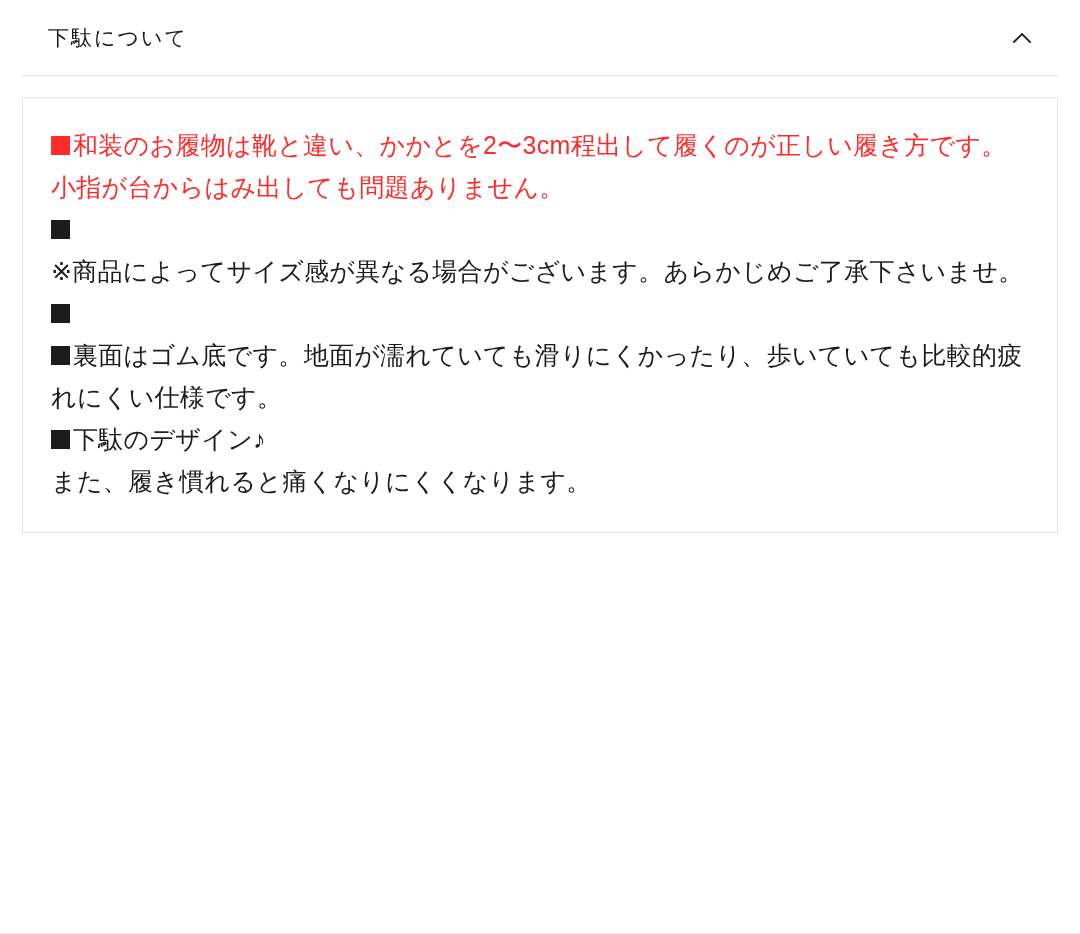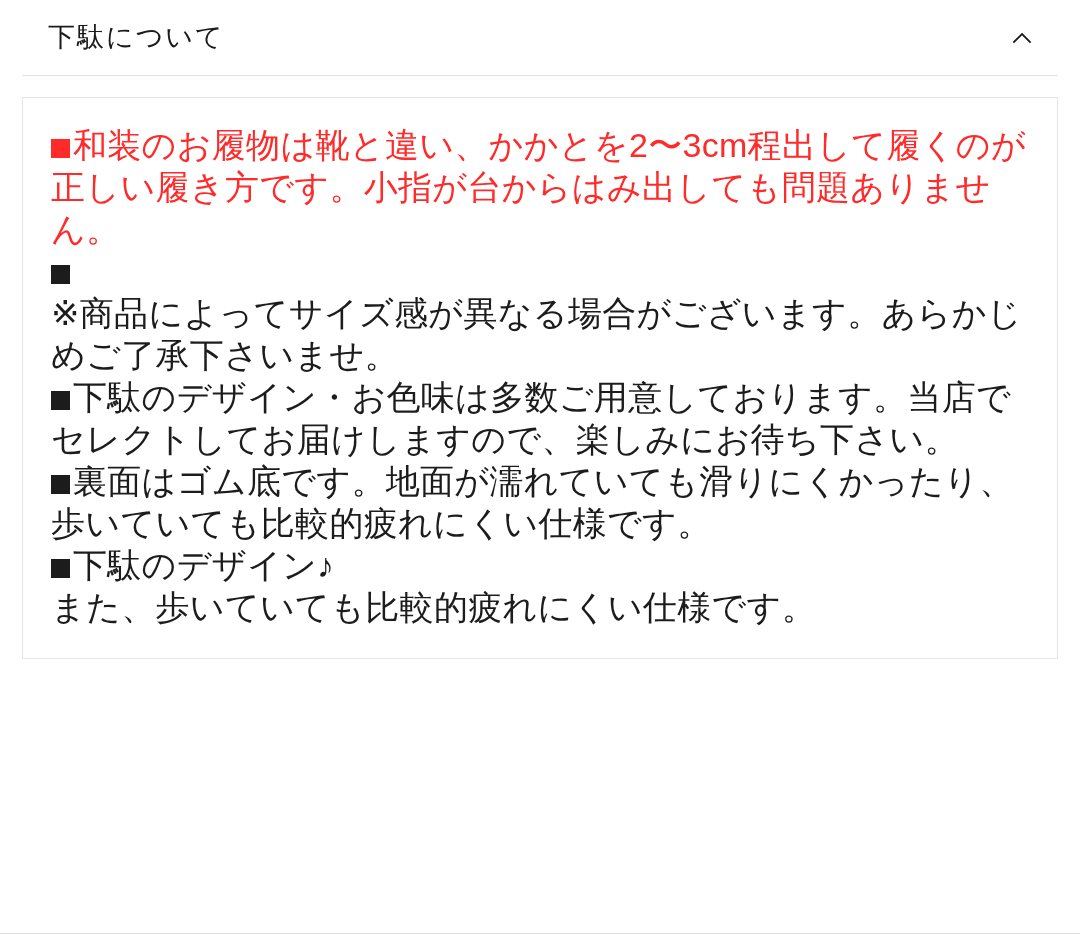--- a/index.html
+++ b/index.html
@@ -28,21 +28,21 @@
   .accordion-header {
     height: 76px;
     display: flex;
     align-items: center;
     justify-content: space-between;
     border-bottom: 1px solid #e2e2e2;
     padding: 0 14px 0 26px;
     box-sizing: border-box;
   }
   .accordion-title {
-    font-size: 27px;
+    font-size: 21px;
     letter-spacing: 2px;
     color: #1a1a1a;
     font-weight: 400;
     line-height: 1;
   }
   .chevron-wrap {
     width: 44px;
     height: 44px;
     display: flex;
     align-items: center;
@@ -57,21 +57,21 @@
   
   .panel {
     margin-top: 21px;
     border: 1px solid #e4e4e4;
     box-sizing: border-box;
     padding: 26px 28px 30px 28px;
     background: #ffffff;
   }
 
   .para {
-    font-size: 34px;
+    font-size: 25px;
     line-height: 42px;
     letter-spacing: 0.3px;
     color: #1c1c1c;
     margin: 0;
     text-align: left;
     word-break: break-all;
   }
   .para.highlight {
     color: #ff2a2a;
   }
@@ -112,25 +112,25 @@
   <div class="panel">
 
     <p class="para highlight"><span class="sq red"></span><span>和装のお履物は靴と違い、かかとを2〜3cm程出して履くのが正しい履き方です。小指が台からはみ出しても問題ありません。</span></p>
 
     <p class="para"><span class="sq black"></span></p>
 
 
 
     <p class="para"><span>※商品によってサイズ感が異なる場合がございます。あらかじめご了承下さいませ。</span></p>
 
-    <p class="para"><span class="sq black"></span><span>下駄のデザイン・お色味は多数ご用意しております。当店でセレクトしてお届けしますので、楽しみにお待ち下さい。</span></p>
+    <p class="para"><span class="sq black"></span></p>
 
     <p class="para"><span class="sq black"></span><span>裏面はゴム底です。地面が濡れていても滑りにくかったり、歩いていても比較的疲れにくい仕様です。</span></p>
 
     <p class="para"><span class="sq black"></span><span>下駄のデザイン♪</span></p>
 
 
-    <p class="para"><span>また、歩いていても比較的疲れにくい仕様です。</span></p>
+    <p class="para"><span>また、履き慣れると痛くなりにくくなります。</span></p>
 
   </div>
 
   <div class="bottom-rule"></div>
 </div>
 
 </body></html>

